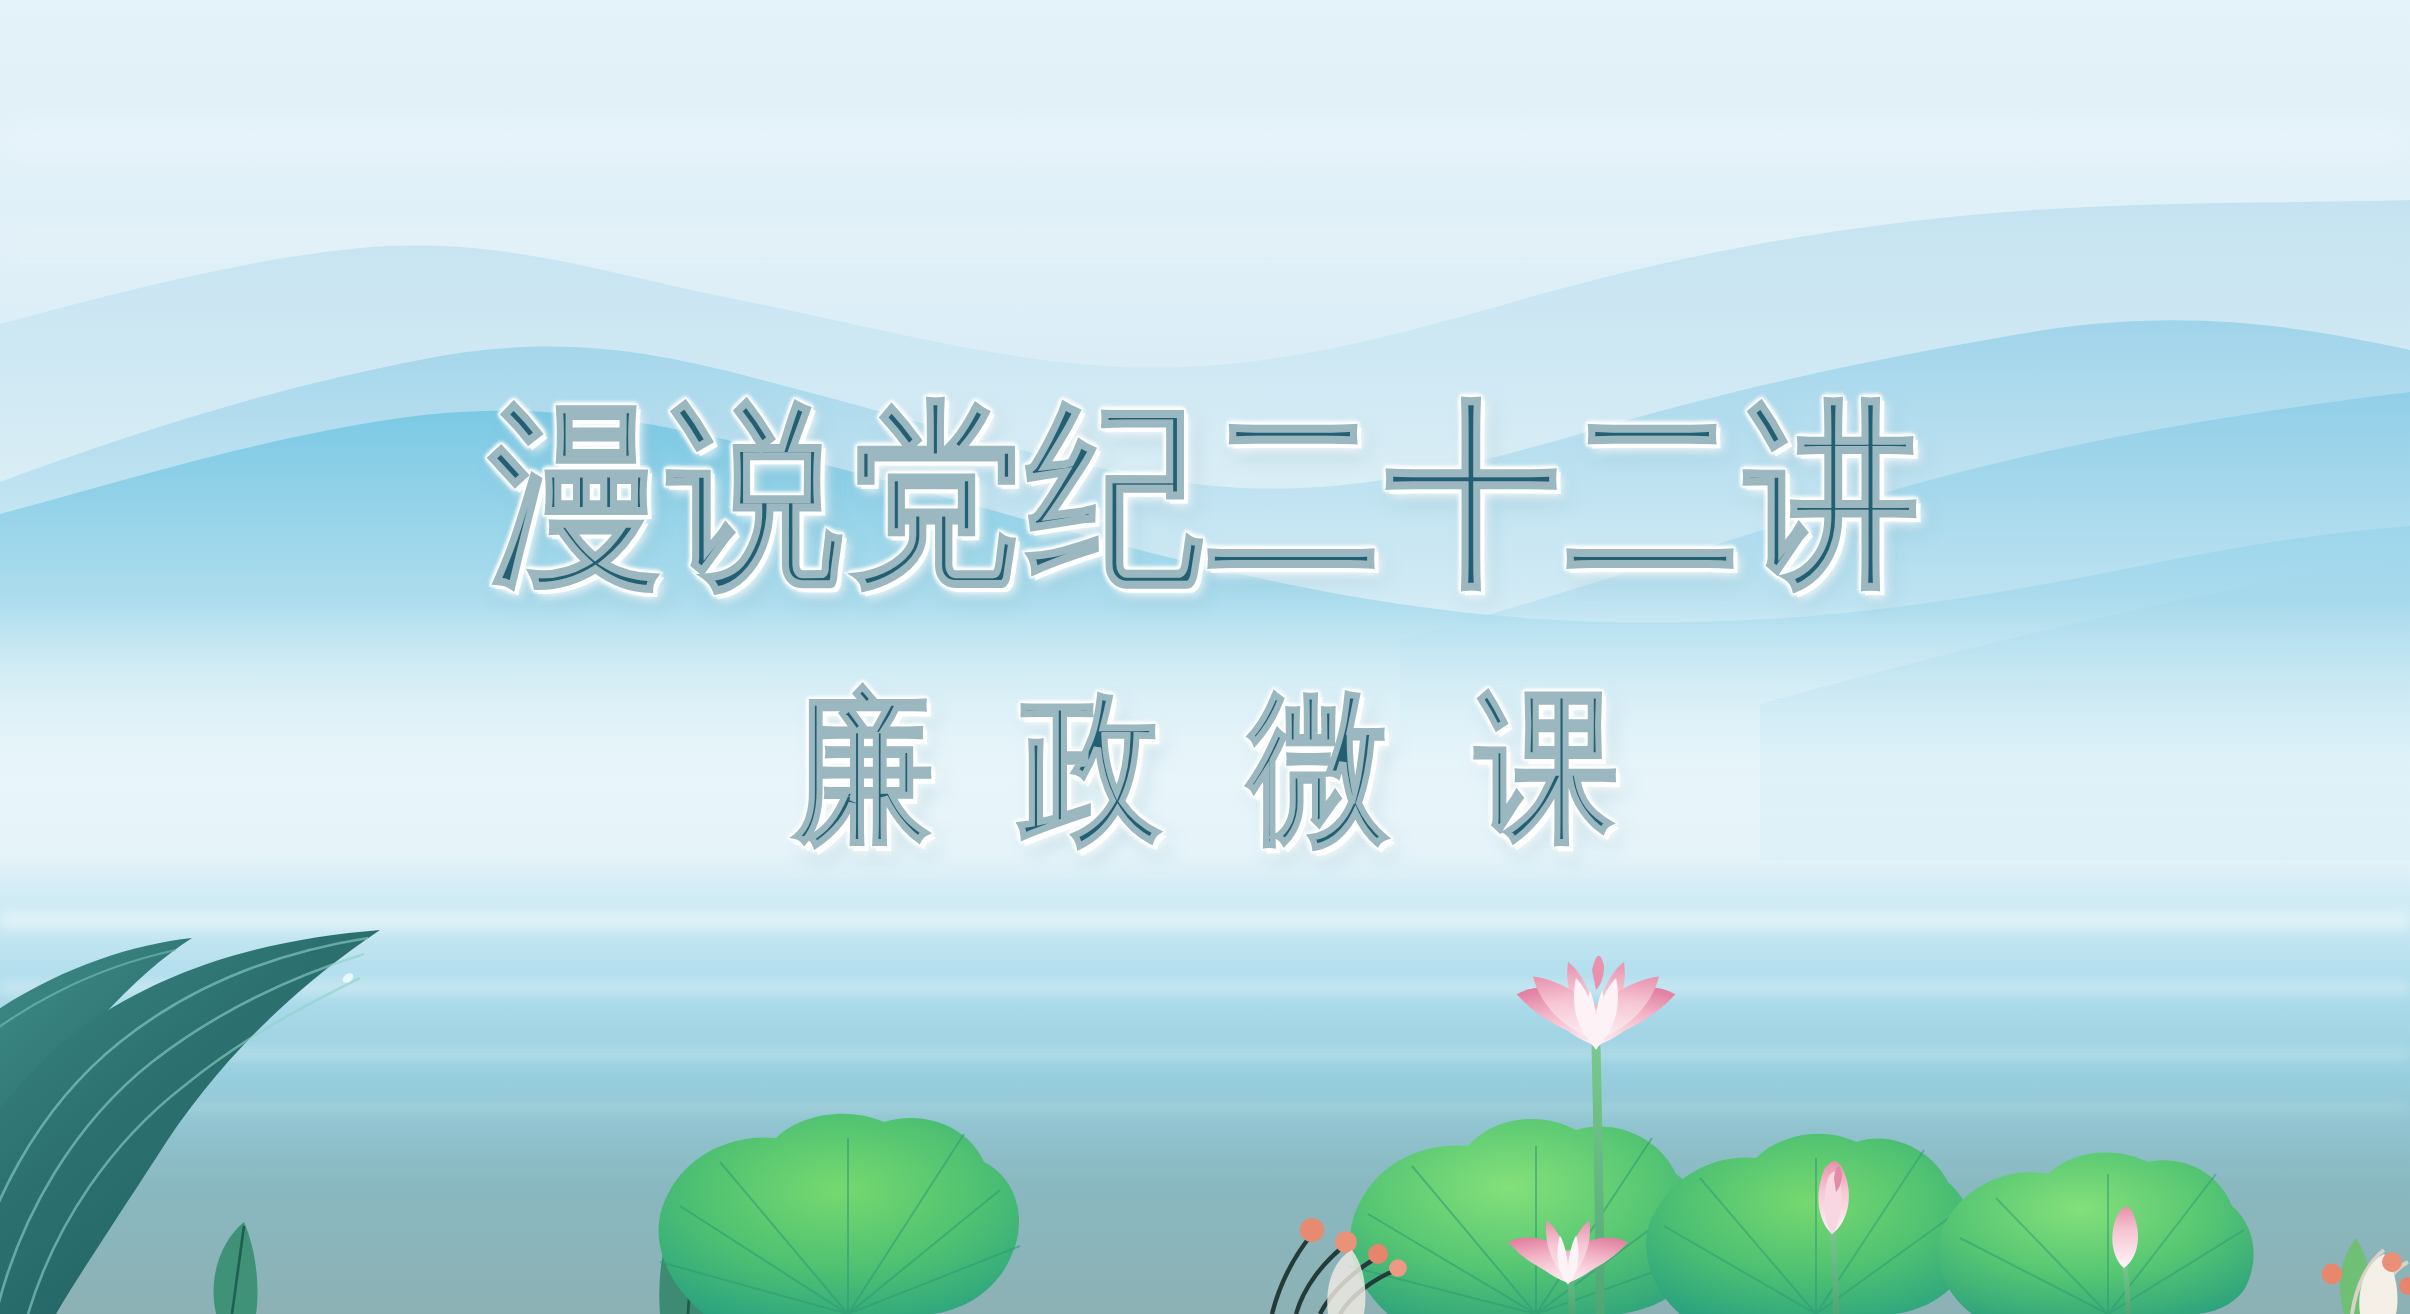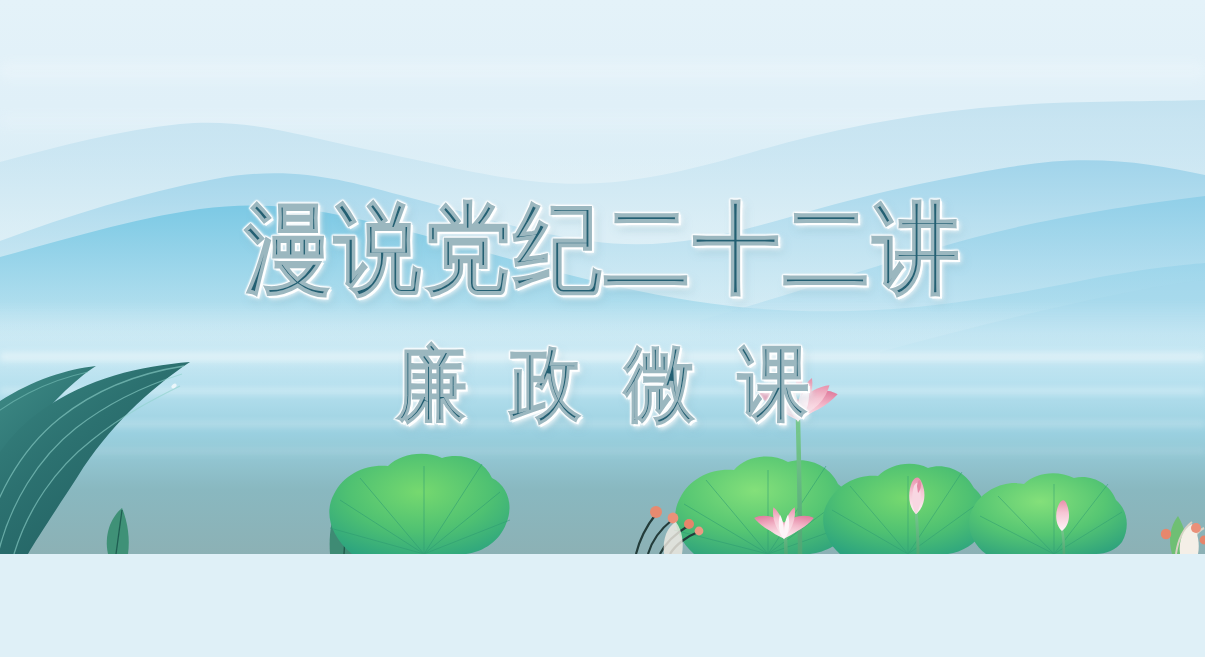--- a/index.html
+++ b/index.html
@@ -4,21 +4,21 @@
 <title>漫说党纪二十二讲 廉政微课</title>
 <style>
   * { margin:0; padding:0; box-sizing:border-box; }
   html,body{
     width:1205px; height:657px; overflow:hidden;
     font-family:"Liberation Sans", sans-serif;
     background:#dff0f7;
   }
   #stage{
     position:relative;
-    width:1205px; height:554px;
+    width:1205px; height:657px;
     overflow:hidden;
     background:linear-gradient(180deg,
         #e2f1f8 0%,
         #ddeef7 16%,
         #d9edf6 27%,
         #e8f4f8 40%,
         #eaf5f8 50%,
         #dff0f6 60%,
         #cfe9f3 72%,
         #bfe2ef 80%,

